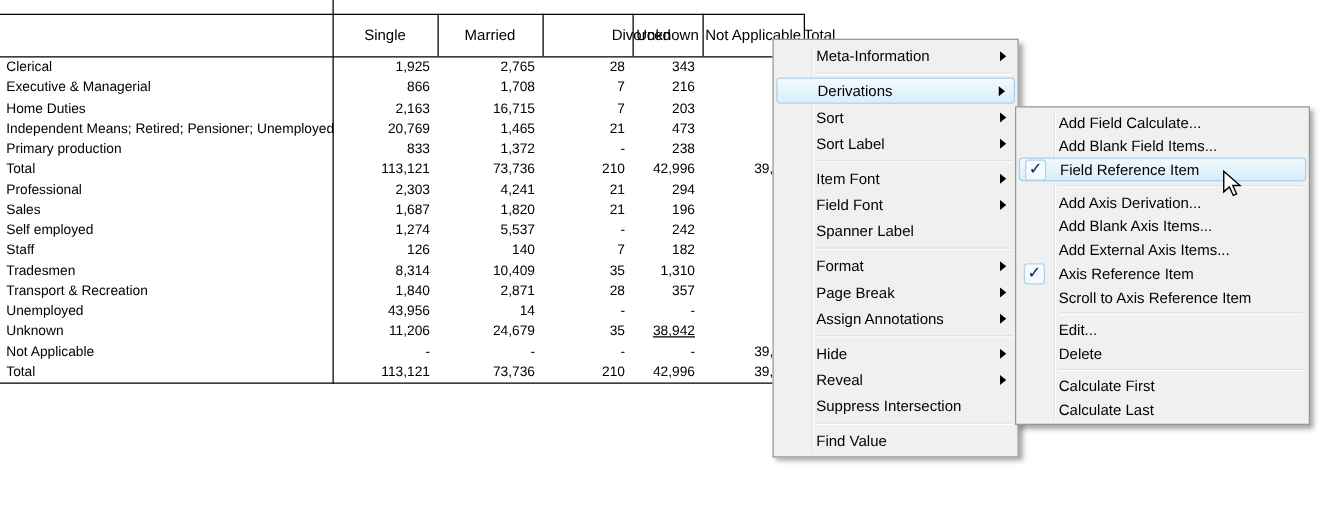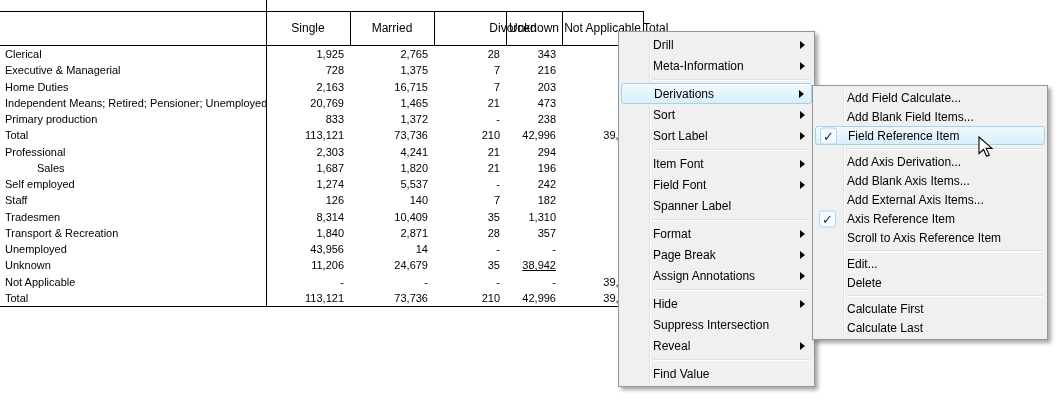--- a/index.html
+++ b/index.html
@@ -87,22 +87,22 @@
     </div>
   <div id="table-body">
       <div class="rlabel" style="top: 46px; height: 16.25px; width: 258px;">Clerical</div>
       <div class="dcell" style="left: 266px; top: 46px; width: 84px; height: 16.25px;">1,925</div>
       <div class="dcell" style="left: 350px; top: 46px; width: 84px; height: 16.25px;">2,765</div>
       <div class="dcell" style="left: 434px; top: 46px; width: 72px; height: 16.25px;">28</div>
       <div class="dcell" style="left: 506px; top: 46px; width: 56px; height: 16.25px;">343</div>
       <div class="dcell" style="left: 562px; top: 46px; width: 81px; height: 16.25px;">-</div>
       <div class="dcell" style="left: 643px; top: 46px; height: 16.25px;">5,0</div>
       <div class="rlabel" style="top: 62.25px; height: 16.25px; width: 258px;">Executive &amp; Managerial</div>
-      <div class="dcell" style="left: 266px; top: 62.25px; width: 84px; height: 16.25px;">728</div>
-      <div class="dcell" style="left: 350px; top: 62.25px; width: 84px; height: 16.25px;">1,375</div>
+      <div class="dcell" style="left: 266px; top: 62.25px; width: 84px; height: 16.25px;">866</div>
+      <div class="dcell" style="left: 350px; top: 62.25px; width: 84px; height: 16.25px;">1,708</div>
       <div class="dcell" style="left: 434px; top: 62.25px; width: 72px; height: 16.25px;">7</div>
       <div class="dcell" style="left: 506px; top: 62.25px; width: 56px; height: 16.25px;">216</div>
       <div class="dcell" style="left: 562px; top: 62.25px; width: 81px; height: 16.25px;">-</div>
       <div class="dcell" style="left: 643px; top: 62.25px; height: 16.25px;">2,6</div>
       <div class="rlabel" style="top: 78.5px; height: 16.25px; width: 258px;">Home Duties</div>
       <div class="dcell" style="left: 266px; top: 78.5px; width: 84px; height: 16.25px;">2,163</div>
       <div class="dcell" style="left: 350px; top: 78.5px; width: 84px; height: 16.25px;">16,715</div>
       <div class="dcell" style="left: 434px; top: 78.5px; width: 72px; height: 16.25px;">7</div>
       <div class="dcell" style="left: 506px; top: 78.5px; width: 56px; height: 16.25px;">203</div>
       <div class="dcell" style="left: 562px; top: 78.5px; width: 81px; height: 16.25px;">-</div>
@@ -128,21 +128,21 @@
       <div class="dcell" style="left: 506px; top: 127.25px; width: 56px; height: 16.25px;">42,996</div>
       <div class="dcell" style="left: 562px; top: 127.25px; width: 81px; height: 16.25px;">39,129</div>
       <div class="dcell" style="left: 643px; top: 127.25px; height: 16.25px;">269,1</div>
       <div class="rlabel" style="top: 143.5px; height: 16.25px; width: 258px;">Professional</div>
       <div class="dcell" style="left: 266px; top: 143.5px; width: 84px; height: 16.25px;">2,303</div>
       <div class="dcell" style="left: 350px; top: 143.5px; width: 84px; height: 16.25px;">4,241</div>
       <div class="dcell" style="left: 434px; top: 143.5px; width: 72px; height: 16.25px;">21</div>
       <div class="dcell" style="left: 506px; top: 143.5px; width: 56px; height: 16.25px;">294</div>
       <div class="dcell" style="left: 562px; top: 143.5px; width: 81px; height: 16.25px;">-</div>
       <div class="dcell" style="left: 643px; top: 143.5px; height: 16.25px;">6,8</div>
-      <div class="rlabel" style="top: 159.75px; height: 16.25px; width: 258px; margin-left: 32px;">Sales</div>
+      <div class="rlabel" style="top: 159.75px; height: 16.25px; width: 258px;">Sales</div>
       <div class="dcell" style="left: 266px; top: 159.75px; width: 84px; height: 16.25px;">1,687</div>
       <div class="dcell" style="left: 350px; top: 159.75px; width: 84px; height: 16.25px;">1,820</div>
       <div class="dcell" style="left: 434px; top: 159.75px; width: 72px; height: 16.25px;">21</div>
       <div class="dcell" style="left: 506px; top: 159.75px; width: 56px; height: 16.25px;">196</div>
       <div class="dcell" style="left: 562px; top: 159.75px; width: 81px; height: 16.25px;">-</div>
       <div class="dcell" style="left: 643px; top: 159.75px; height: 16.25px;">3,7</div>
       <div class="rlabel" style="top: 176px; height: 16.25px; width: 258px;">Self employed</div>
       <div class="dcell" style="left: 266px; top: 176px; width: 84px; height: 16.25px;">1,274</div>
       <div class="dcell" style="left: 350px; top: 176px; width: 84px; height: 16.25px;">5,537</div>
       <div class="dcell" style="left: 434px; top: 176px; width: 72px; height: 16.25px;">-</div>
@@ -196,24 +196,20 @@
       <div class="dcell" style="left: 350px; top: 289.75px; width: 84px; height: 16.25px;">73,736</div>
       <div class="dcell" style="left: 434px; top: 289.75px; width: 72px; height: 16.25px;">210</div>
       <div class="dcell" style="left: 506px; top: 289.75px; width: 56px; height: 16.25px;">42,996</div>
       <div class="dcell" style="left: 562px; top: 289.75px; width: 81px; height: 16.25px;">39,129</div>
       <div class="dcell" style="left: 643px; top: 289.75px; height: 16.25px;">269,1</div>
     </div>
 </div>
 
 <div class="menu ctx" id="ctx-menu" style="left:618px;top:31px;width:197px;">
   <div class="gutterline"></div>
-<div class="mi">
-      <span>Drill</span>
-      <span class="arrow-icon"></span>
-    </div>
     <div class="mi">
       <span>Meta-Information</span>
       <span class="arrow-icon"></span>
     </div>
     <div class="sep"></div>
     <div class="mi hl">
       <span>Derivations</span>
       <span class="arrow-icon"></span>
     </div>
     <div class="mi">
@@ -248,25 +244,25 @@
     <div class="mi">
       <span>Assign Annotations</span>
       <span class="arrow-icon"></span>
     </div>
     <div class="sep"></div>
     <div class="mi">
       <span>Hide</span>
       <span class="arrow-icon"></span>
     </div>
     <div class="mi">
+      <span>Reveal</span>
+      <span class="arrow-icon"></span>
+    </div>
+    <div class="mi">
       <span>Suppress Intersection</span>
-    </div>
-    <div class="mi">
-      <span>Reveal</span>
-      <span class="arrow-icon"></span>
     </div>
     <div class="sep"></div>
     <div class="mi">
       <span>Find Value</span>
     </div>
   </div>
 
 <div class="menu sub" id="sub-menu" style="left:812px;top:85px;width:236px;">
   <div class="gutterline"></div>
 <div class="mi">

